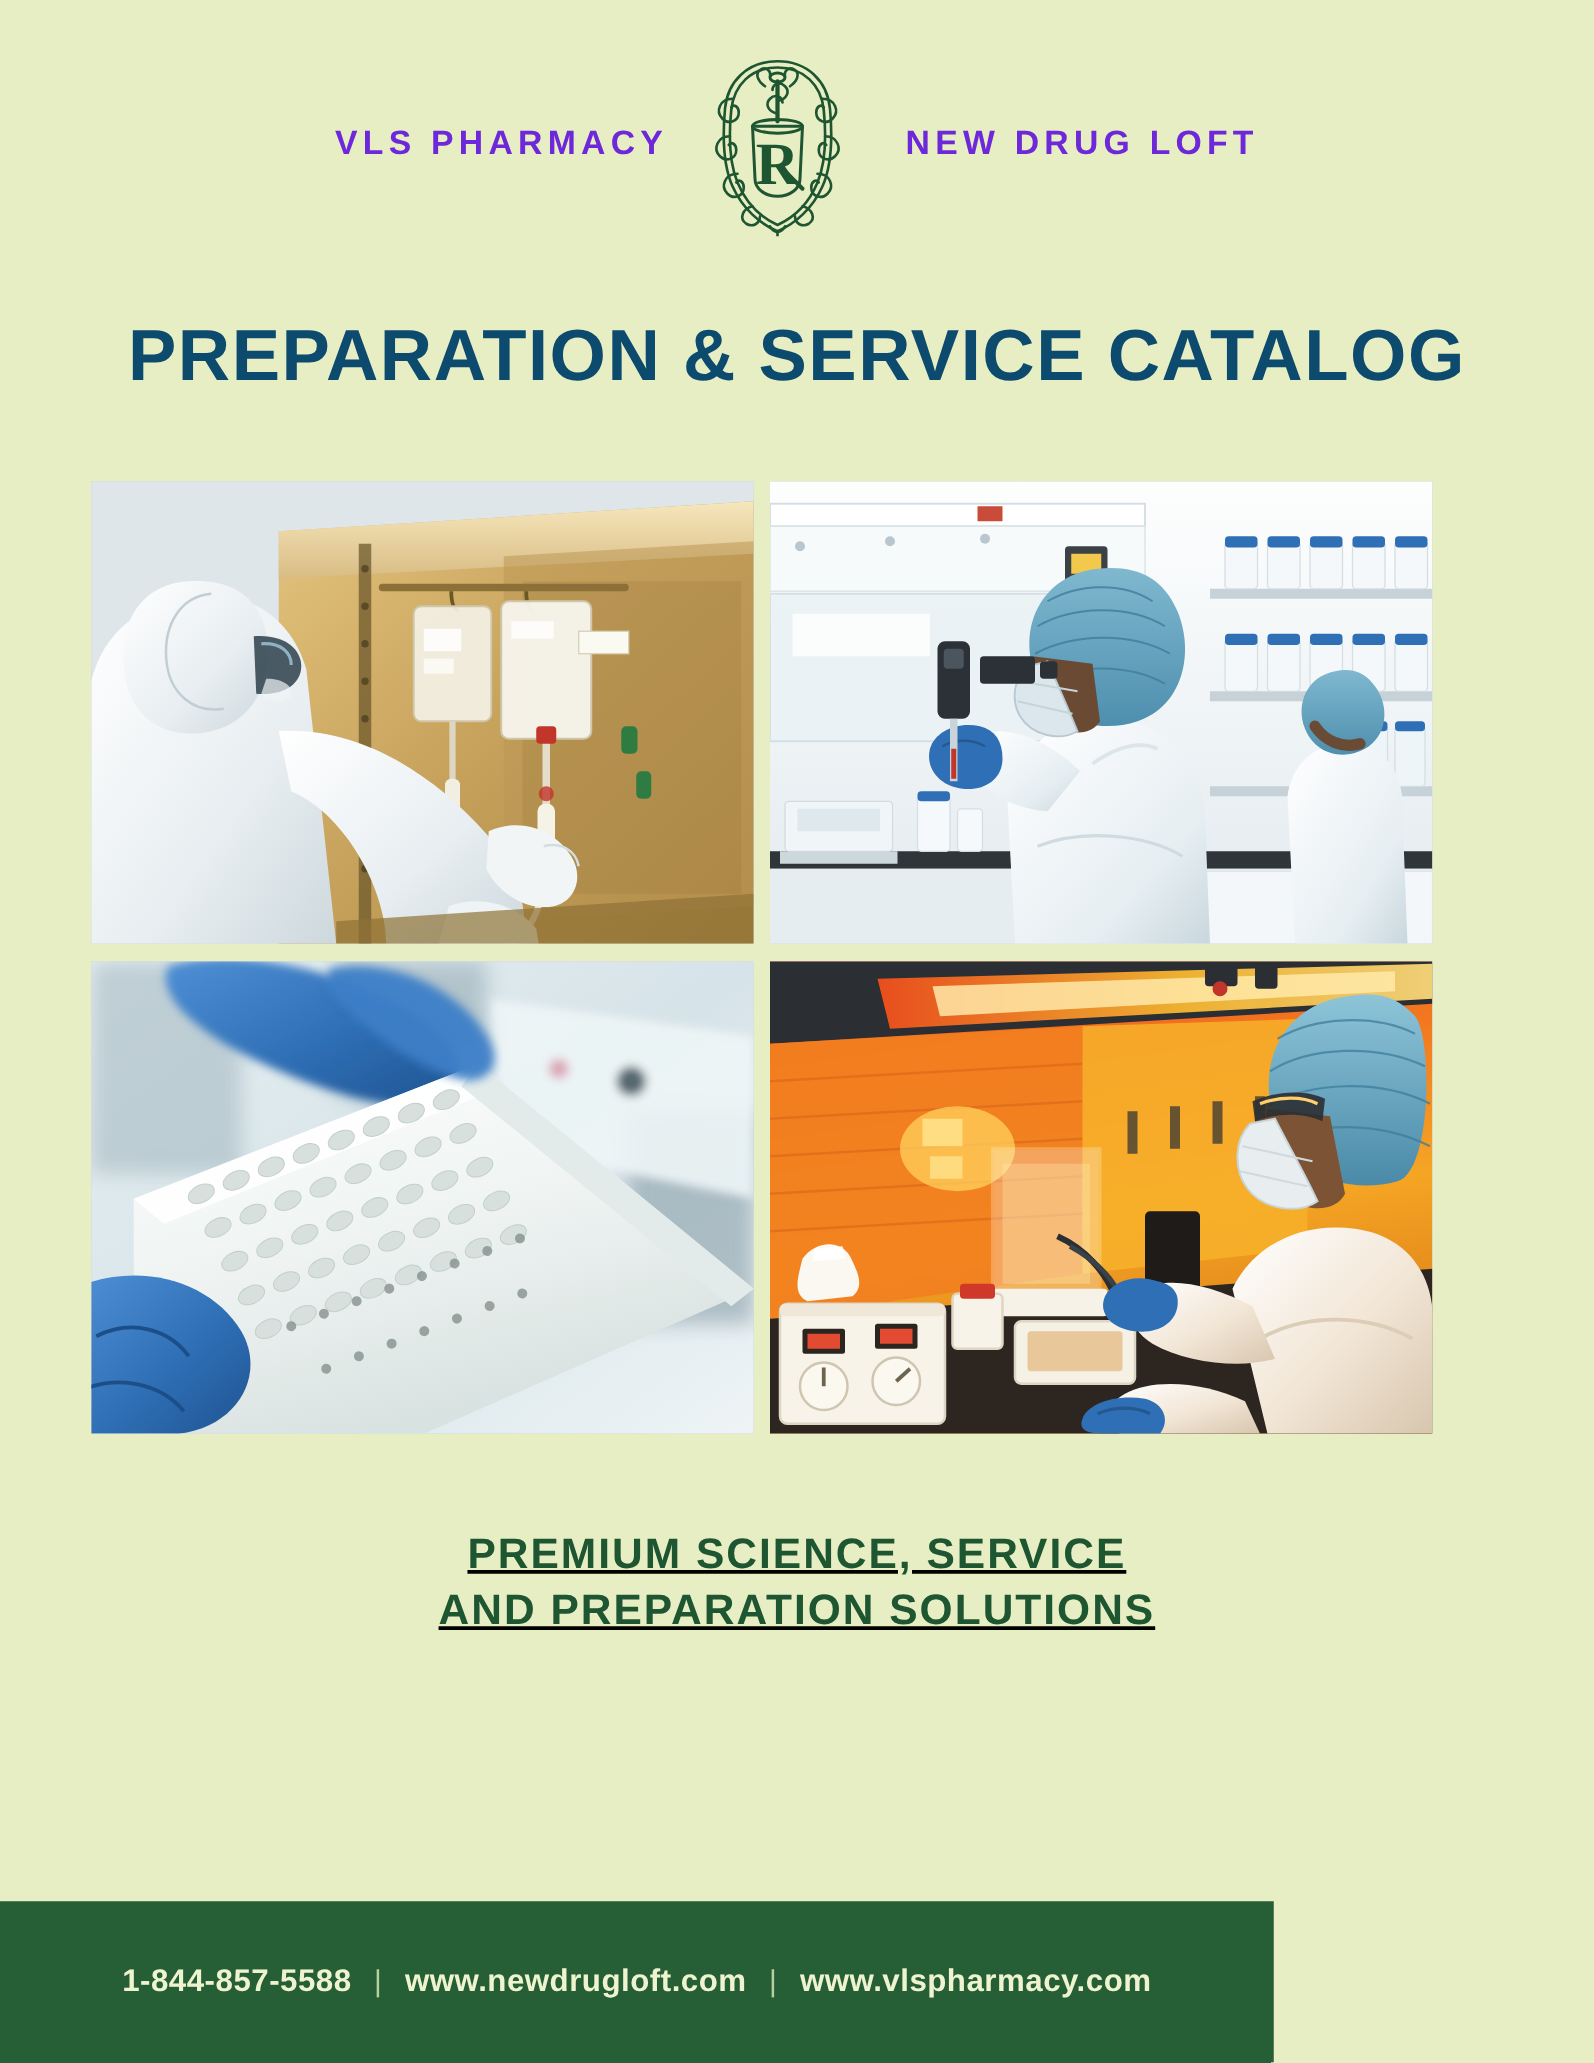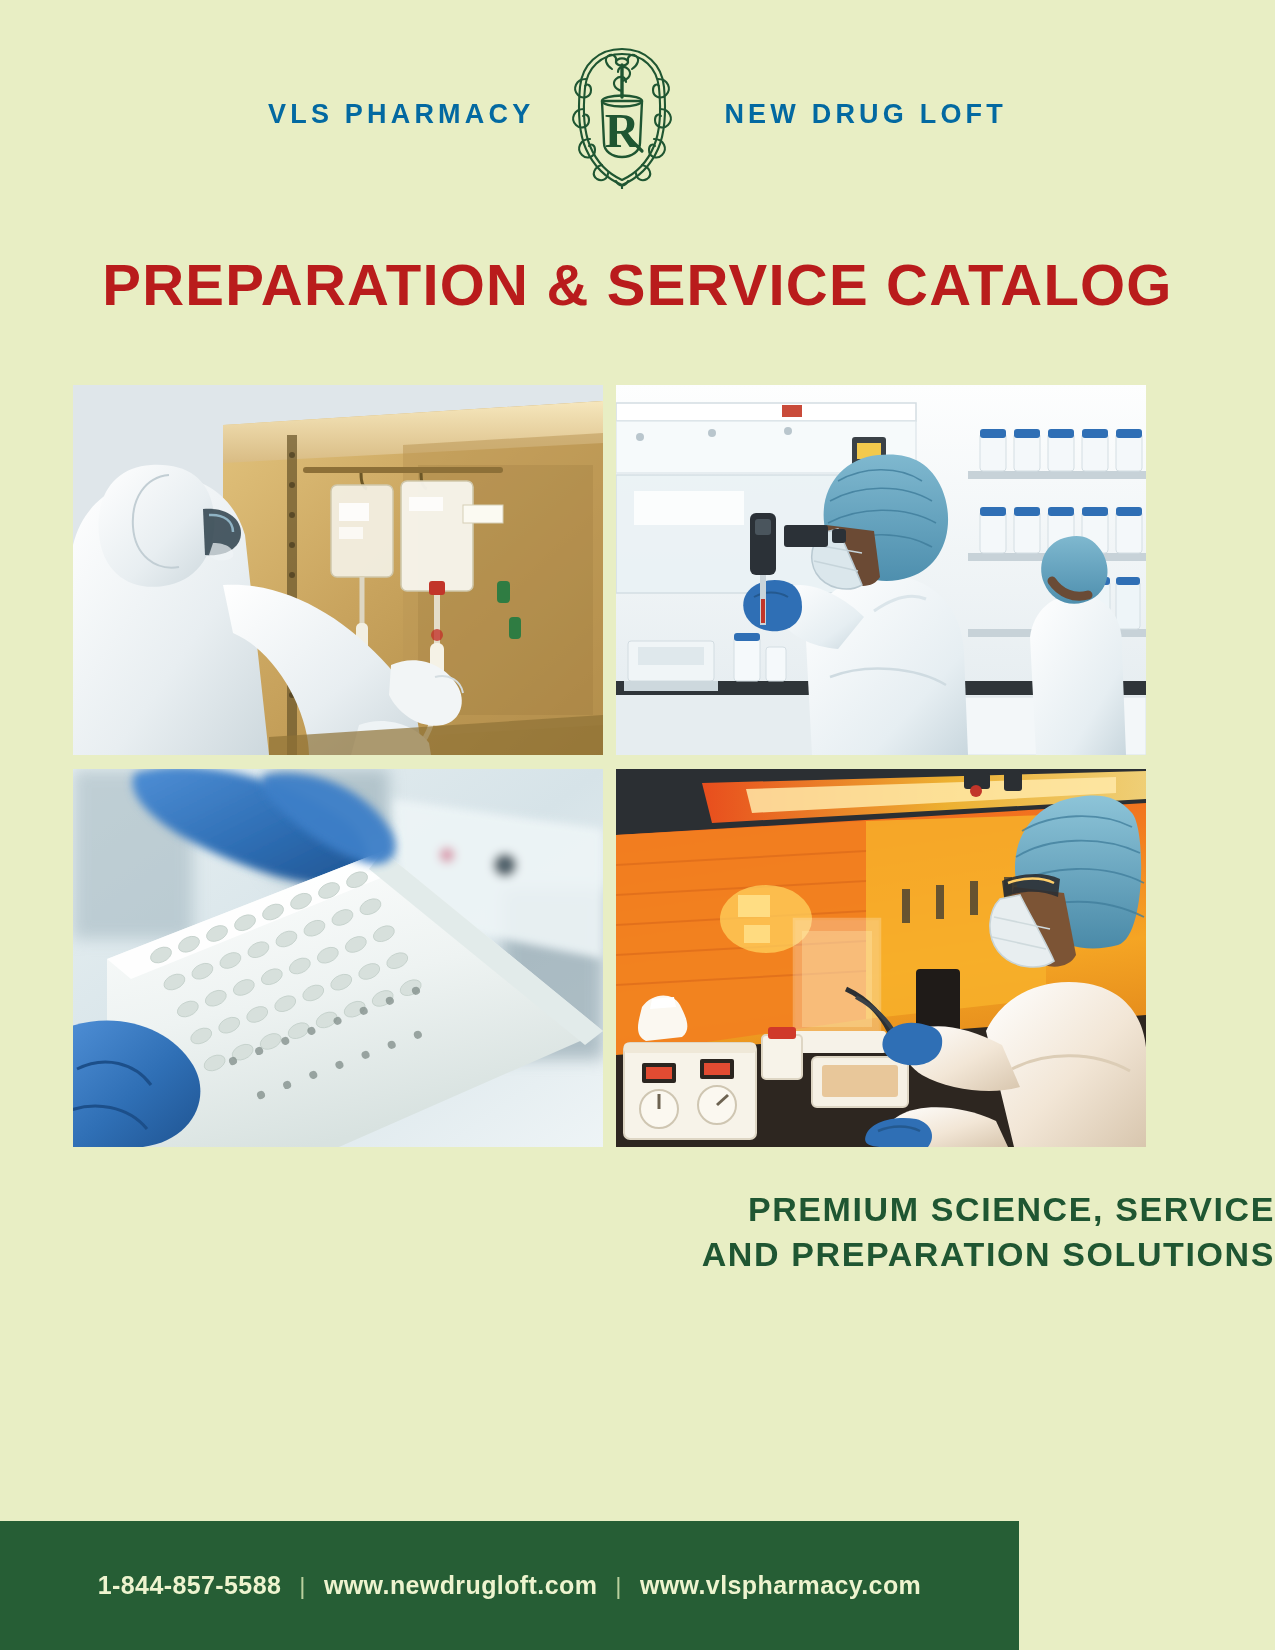--- a/index.html
+++ b/index.html
@@ -12,39 +12,39 @@
   }
   .page{width:1275px;height:1650px;position:relative;display:flex;flex-direction:column;}
 
   
   .brand-header{
     height:228px;
     display:flex;align-items:center;justify-content:center;
     gap:0px;
   }
   .brand-word{
-    color:#0369a1;
+    color:#6d28d9;
     font-size:27px;
     font-weight:bold;
     letter-spacing:4.2px;
     white-space:nowrap;
     line-height:1;
   }
   .brand-word.left{margin-right:22px;}
   .brand-word.right{margin-left:36px;}
   .crest{width:132px;height:150px;display:block;flex:0 0 auto;}
 
   
   .title-block{
     height:115px;
     display:flex;align-items:center;justify-content:center;
     padding:0 40px;
   }
   .catalog-title{
-    color:#b91c1c;
+    color:#0c4a6e;
     font-size:58px;
     font-weight:bold;
     letter-spacing:1.2px;
     text-align:center;
     line-height:1.05;
     white-space:nowrap;
   }
 
   
   .photo-grid{
@@ -57,22 +57,23 @@
     row-gap:14px;
   }
   .photo{
     position:relative;overflow:hidden;
     background:#cfd8dc;
   }
   .photo svg{display:block;width:100%;height:100%;}
 
   
   .tagline-block{
-    margin-top:40px;
-    text-align:right;
+    margin-top:74px;
+    text-align:center;
+    text-decoration:underline;
   }
   .tagline{
     color:#1f5632;
     font-size:34px;
     font-weight:bold;
     letter-spacing:1.6px;
     line-height:1.33;
   }
 
   

